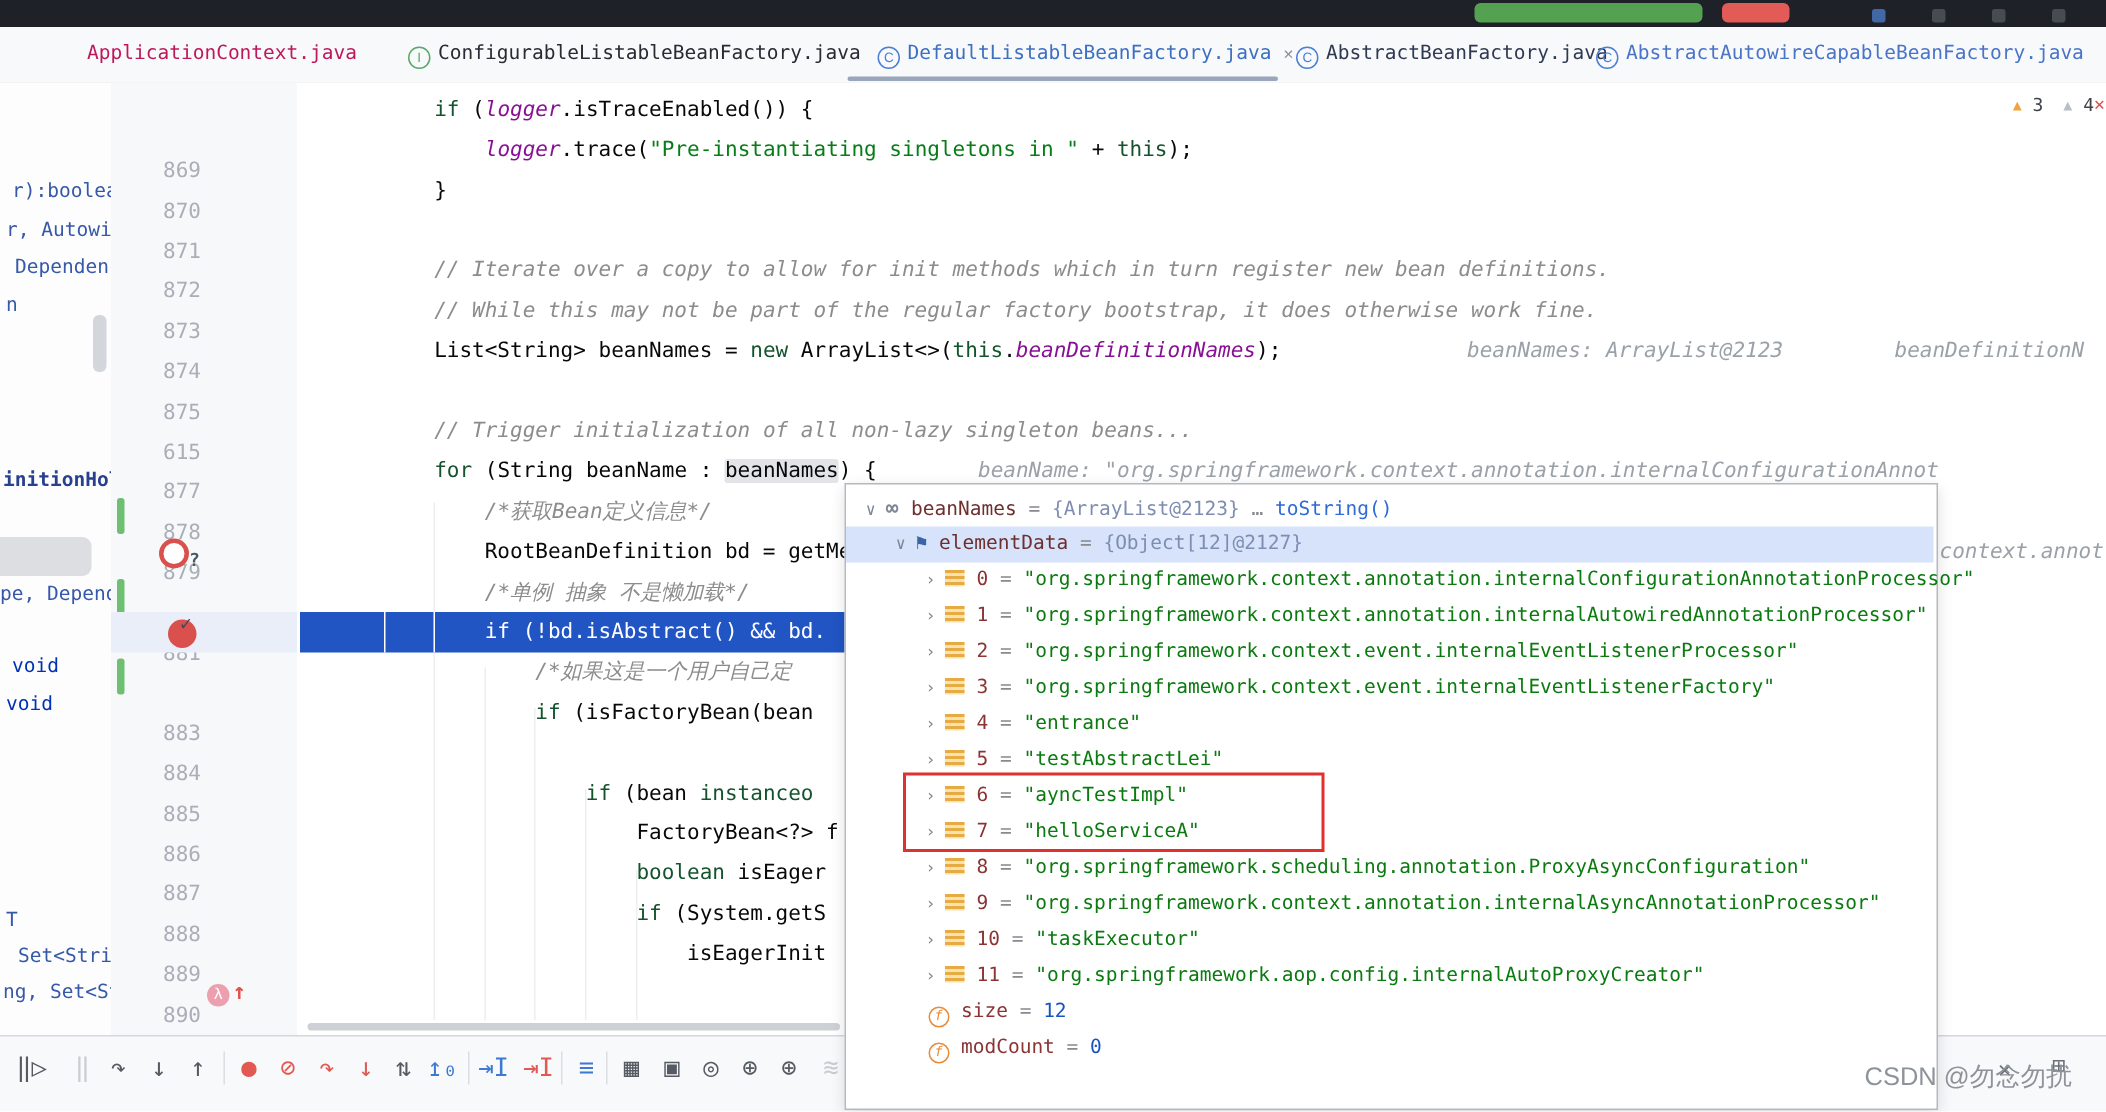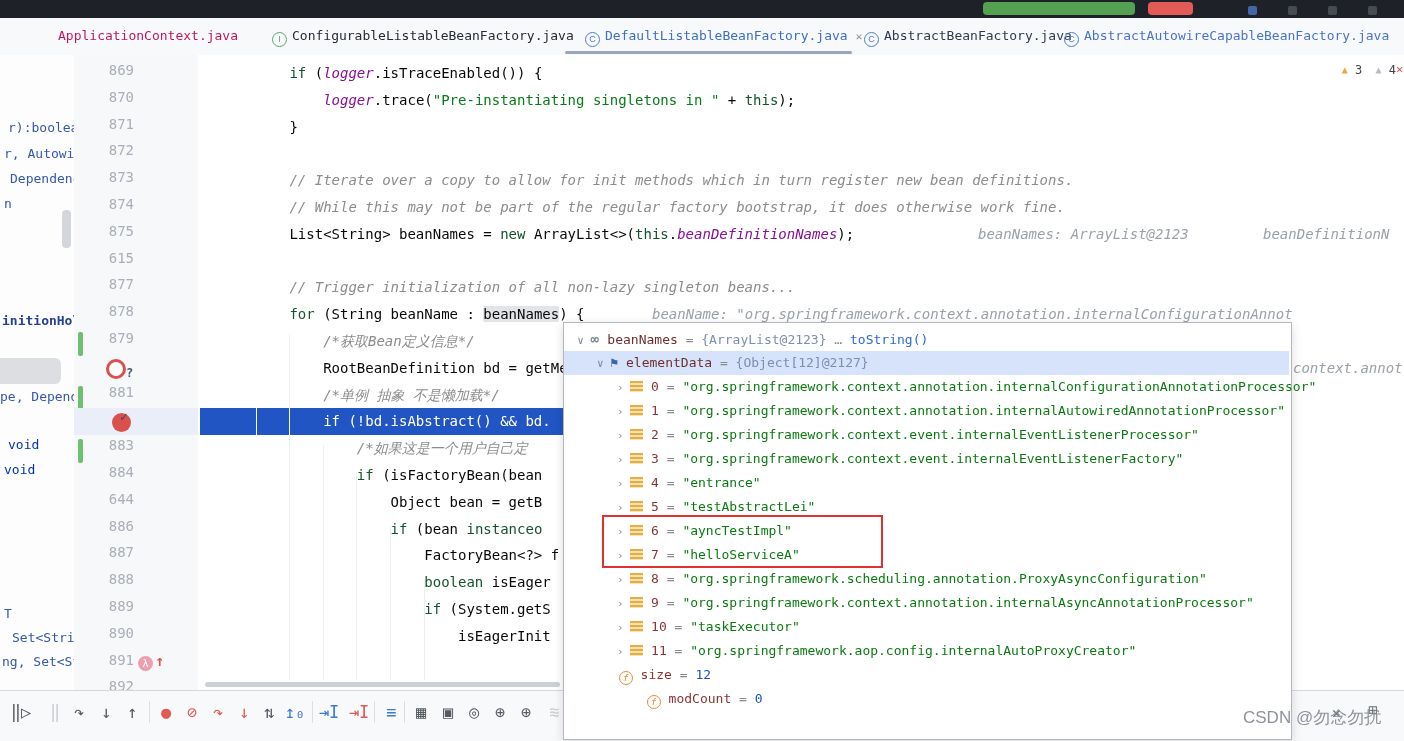--- a/index.html
+++ b/index.html
@@ -21,21 +21,21 @@
   #leftpanel{position:absolute;left:0;top:55px;width:74px;height:635px;background:#fdfdfe;
              border-right:1px solid #d8dbe0;overflow:hidden;font-size:13px;}
   .lfrag{position:absolute;white-space:pre;color:#3558a8;}
   .lfrag.kw{color:#0033b3;}
   .lfrag.bold{font-weight:bold;color:#27408f;}
   #lp-select{position:absolute;left:0;top:303px;width:61px;height:26px;background:#dcdee1;border-radius:0 6px 6px 0;}
   #lp-thumb{position:absolute;left:62px;top:155px;width:9px;height:38px;background:#d3d6da;border-radius:4px;}
   
   #editor{position:absolute;left:74px;top:55px;width:1330px;height:635px;background:#fff;overflow:hidden;}
   #gutter-bg{position:absolute;left:0;top:0;width:124px;height:635px;background:#f7f8f9;}
-  .lnum{position:absolute;left:0;width:60px;text-align:right;font-size:14px;color:#a9aeb8;}
+  .lnum{position:absolute;left:0;width:60px;text-align:right;font-size:14px;color:#a9aeb8;margin-top:44px;}
   .chbar{position:absolute;left:4px;width:5px;height:24px;background:#6fbf73;border-radius:2px;}
   .guide{position:absolute;width:1px;background:#eceef1;}
   .code-line{position:absolute;left:148px;white-space:pre;font-size:14px;height:27px;line-height:27px;z-index:3;}
   .k{color:#14532d}.s{color:#067d17}.p{color:#080808}
   .c{color:#8c8c8c;font-style:italic}.f{color:#871094;font-style:italic}
   .m{color:#080808;background:#e2e4e8;border-radius:2px}
   .w{color:#ffffff}
   .hint{position:absolute;white-space:pre;font-size:14px;line-height:27px;color:#9ba1a8;font-style:italic;z-index:1;}
   .exgap{position:absolute;width:1px;height:27px;background:#ffffff;z-index:2;}
   .bp{position:absolute;z-index:4;}
@@ -152,22 +152,21 @@
     <div class="code-line" style="top: 300px;"><span class="p">            RootBeanDefinition bd = getMerg</span></div>
     <div class="lnum" style="top: 329px;">881</div>
     <div class="chbar" style="top: 331px;"></div>
     <div class="code-line" style="top: 327px;"><span class="p">            </span><span class="c">/*单例 抽象 不是懒加载*/</span></div>
     <div class="code-line" style="top: 353px;"><span class="w">            if (!bd.isAbstract() &amp;&amp; bd.</span></div>
     <div class="lnum" style="top: 382px;">883</div>
     <div class="chbar" style="top: 384px;"></div>
     <div class="code-line" style="top: 380px;"><span class="p">                </span><span class="c">/*如果这是一个用户自己定</span></div>
     <div class="lnum" style="top: 409px;">884</div>
     <div class="code-line" style="top: 407px;"><span class="p">                </span><span class="k">if</span><span class="p"> (isFactoryBean(bean</span></div>
-    <div class="lnum" style="top: 436px;">644</div>
-    <div class="code-line" style="top: 434px;"><span class="p">                    Object bean = getB</span></div>
+    <div class="lnum" style="top: 436px;">885</div>
     <div class="lnum" style="top: 463px;">886</div>
     <div class="code-line" style="top: 461px;"><span class="p">                    </span><span class="k">if</span><span class="p"> (bean </span><span class="k">instanceo</span></div>
     <div class="lnum" style="top: 489px;">887</div>
     <div class="code-line" style="top: 487px;"><span class="p">                        FactoryBean&lt;?&gt; f</span></div>
     <div class="lnum" style="top: 516px;">888</div>
     <div class="code-line" style="top: 514px;"><span class="p">                        </span><span class="k">boolean</span><span class="p"> isEager</span></div>
     <div class="lnum" style="top: 543px;">889</div>
     <div class="code-line" style="top: 541px;"><span class="p">                        </span><span class="k">if</span><span class="p"> (System.getS</span></div>
     <div class="lnum" style="top: 570px;">890</div>
     <div class="code-line" style="top: 568px;"><span class="p">                            isEagerInit</span></div>
@@ -196,21 +195,21 @@
     <div class="prow" style="top: 124px;"><span class="chev">        › </span><span class="bars-ico"></span><span class="vidx"> 3</span><span class="veq"> = </span><span class="vstr">"org.springframework.context.event.internalEventListenerFactory"</span></div>
     <div class="prow" style="top: 148px;"><span class="chev">        › </span><span class="bars-ico"></span><span class="vidx"> 4</span><span class="veq"> = </span><span class="vstr">"entrance"</span></div>
     <div class="prow" style="top: 172px;"><span class="chev">        › </span><span class="bars-ico"></span><span class="vidx"> 5</span><span class="veq"> = </span><span class="vstr">"testAbstractLei"</span></div>
     <div class="prow" style="top: 196px;"><span class="chev">        › </span><span class="bars-ico"></span><span class="vidx"> 6</span><span class="veq"> = </span><span class="vstr">"ayncTestImpl"</span></div>
     <div class="prow" style="top: 220px;"><span class="chev">        › </span><span class="bars-ico"></span><span class="vidx"> 7</span><span class="veq"> = </span><span class="vstr">"helloServiceA"</span></div>
     <div class="prow" style="top: 244px;"><span class="chev">        › </span><span class="bars-ico"></span><span class="vidx"> 8</span><span class="veq"> = </span><span class="vstr">"org.springframework.scheduling.annotation.ProxyAsyncConfiguration"</span></div>
     <div class="prow" style="top: 268px;"><span class="chev">        › </span><span class="bars-ico"></span><span class="vidx"> 9</span><span class="veq"> = </span><span class="vstr">"org.springframework.context.annotation.internalAsyncAnnotationProcessor"</span></div>
     <div class="prow" style="top: 292px;"><span class="chev">        › </span><span class="bars-ico"></span><span class="vidx"> 10</span><span class="veq"> = </span><span class="vstr">"taskExecutor"</span></div>
     <div class="prow" style="top: 316px;"><span class="chev">        › </span><span class="bars-ico"></span><span class="vidx"> 11</span><span class="veq"> = </span><span class="vstr">"org.springframework.aop.config.internalAutoProxyCreator"</span></div>
     <div class="prow" style="top: 340px;"><span>       </span><span class="f-ico">f</span><span class="vidx"> size</span><span class="veq"> = </span><span class="vnum">12</span></div>
-    <div class="prow" style="top: 364px; padding-left: 28px;"><span>       </span><span class="f-ico">f</span><span class="vidx"> modCount</span><span class="veq"> = </span><span class="vnum">0</span></div>
+    <div class="prow" style="top: 364px;"><span>       </span><span class="f-ico">f</span><span class="vidx"> modCount</span><span class="veq"> = </span><span class="vnum">0</span></div>
   </div>
 
 <div id="toolbar">
     <div class="tico" style="left: 10px; color: rgb(86, 91, 99);">‖▷</div>
     <div class="tico" style="left: 44px; color: rgb(201, 204, 209);">‖</div>
     <div class="tico" style="left: 68px; color: rgb(86, 91, 99);">↷</div>
     <div class="tico" style="left: 95px; color: rgb(86, 91, 99);">↓</div>
     <div class="tico" style="left: 121px; color: rgb(86, 91, 99);">↑</div>
     <div class="tsep" style="left: 149px;"></div>
     <div class="tico" style="left: 155px; color: rgb(226, 88, 83);">●</div>

